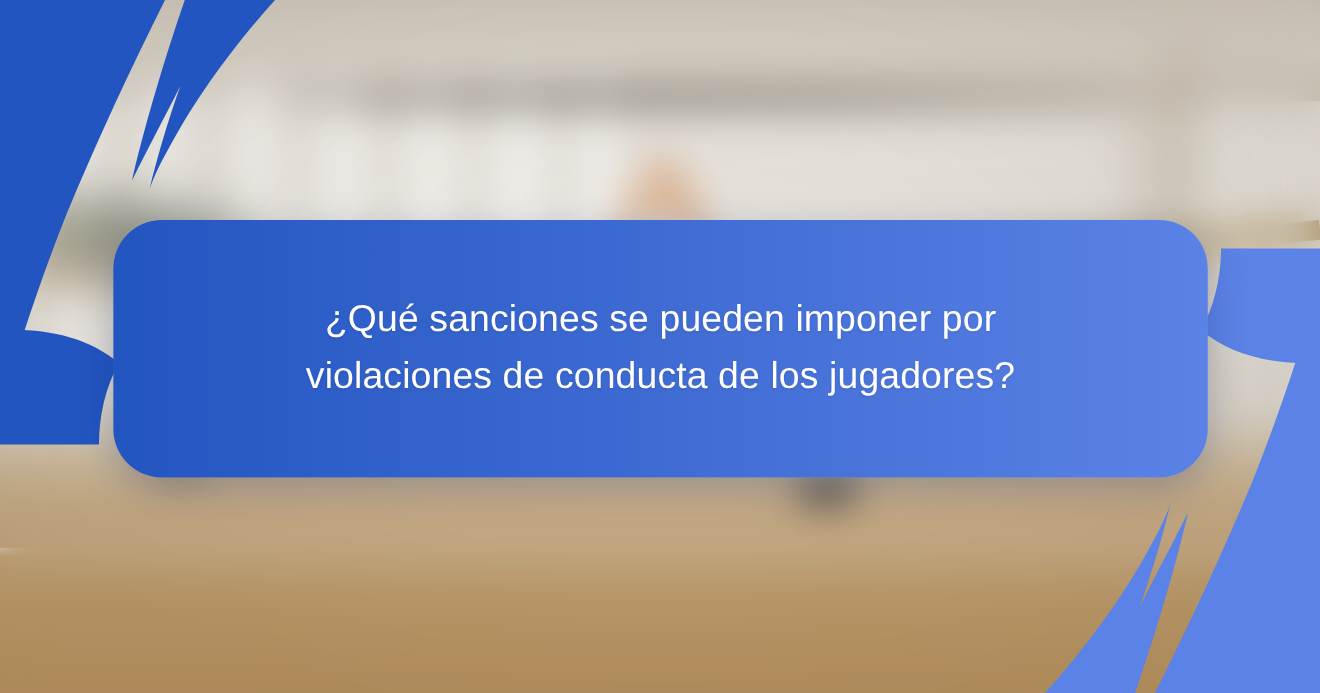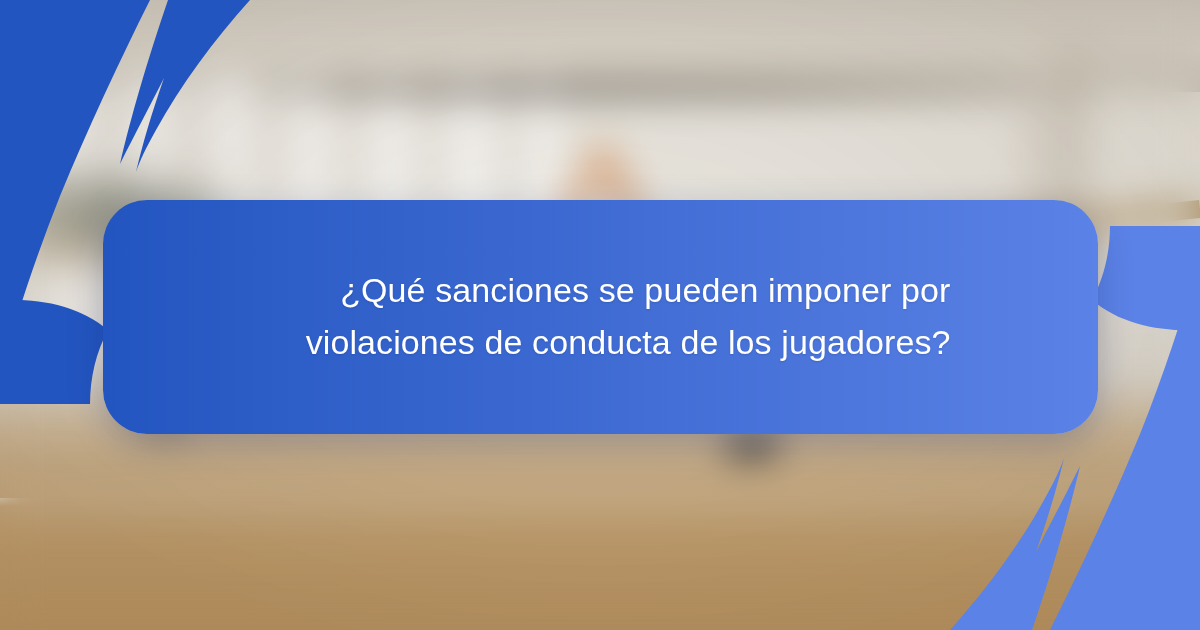--- a/index.html
+++ b/index.html
@@ -206,21 +206,21 @@
     padding: 0 56px;
     box-shadow: 0 10px 34px rgba(18,40,100,0.26);
   }
 
   .card-text {
     margin: 0;
     color: #ffffff;
     font-size: 34px;
     line-height: 1.52;
     font-weight: 400;
-    text-align: right;
+    text-align: center;
     letter-spacing: 0.1px;
     max-width: 700px;
     text-shadow: 0 1px 2px rgba(20,40,90,0.18);
   }
 </style>
 </head>
 <body>
 
 <div id="stage" style="width: 1200px; height: 630px;">
 

